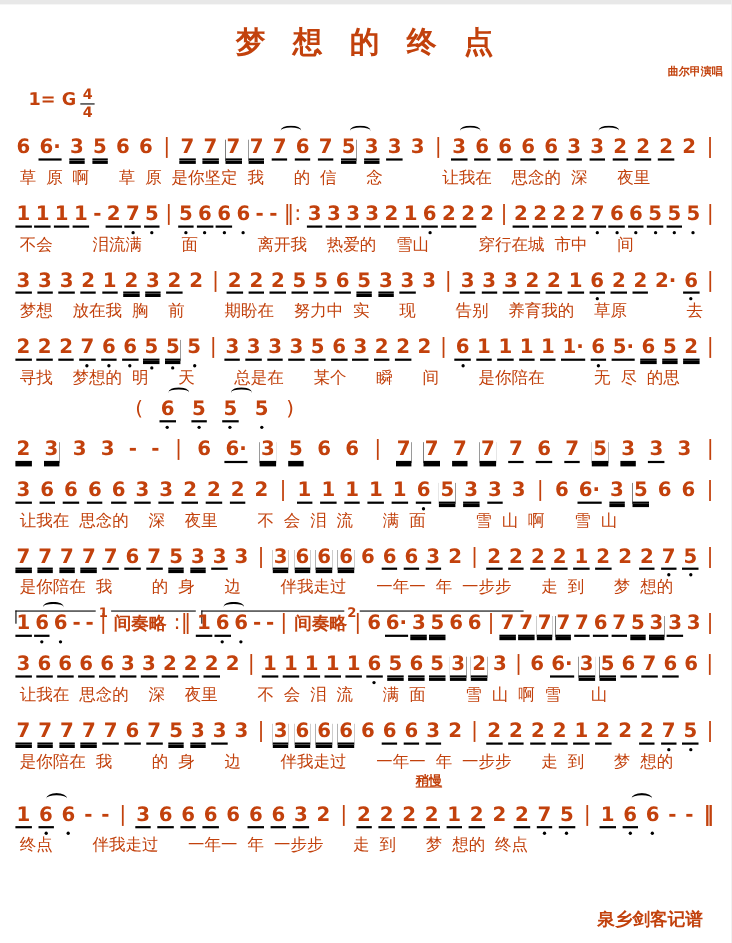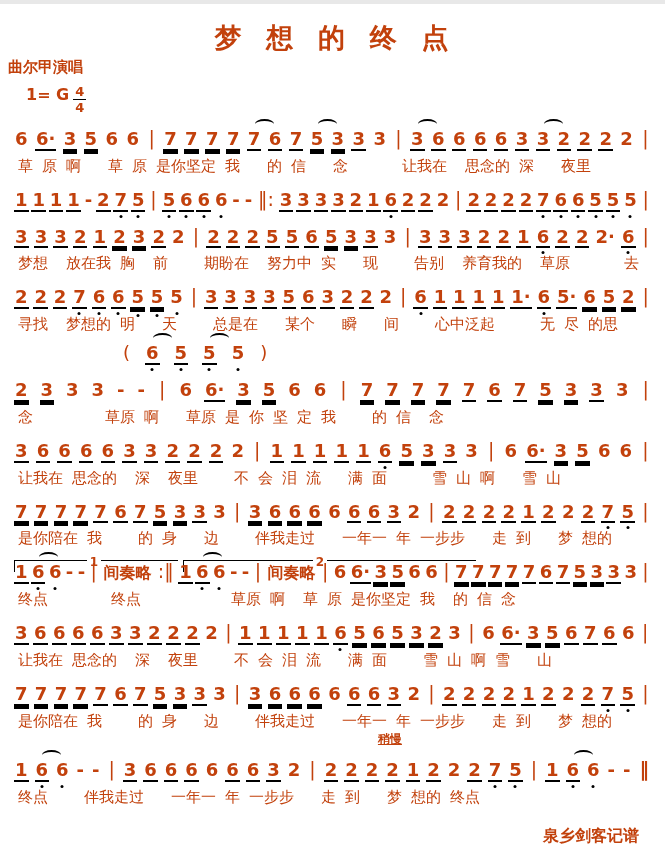--- a/index.html
+++ b/index.html
@@ -3,21 +3,21 @@
 <meta charset="utf-8">
 <style>
   html,body{margin:0;padding:0;background:#e8e8e8;}
   #sheet{
     width:665px;height:857px;margin:4px auto;background:#fff;color:#c2410c;
     font-family:"DejaVu Sans","Liberation Sans",sans-serif;
     overflow:hidden;position:relative;box-sizing:border-box;padding:6px 8px 0 8px;
   }
   
   #song-title{text-align:center;font-size:27px;font-weight:bold;white-space:pre;margin-top:10px;letter-spacing:2px;}
-  #artist{text-align:left;font-size:15px;font-weight:bold;margin-top:2px;}
+  #artist{text-align:right;font-size:10px;font-weight:bold;margin-top:2px;}
   #keysig{font-size:16px;font-weight:bold;margin:8px 0 0 18px;display:flex;align-items:flex-start;gap:4px;}
   .frac{display:inline-flex;flex-direction:column;align-items:center;font-size:13px;line-height:1;}
   .frac .num{border-bottom:1.5px solid #000;padding:0 2px 1px 2px;}
   .frac .den{padding-top:1px;}
   
   .music-line{position:relative;margin-top:2px;}
   .notes-row{
     display:flex;justify-content:space-between;align-items:baseline;
     padding:0 6px;margin-top:14px;
   }
@@ -136,20 +136,21 @@
           <span class="token u1">2</span>
           <span class="token u1">2</span>
           <span class="token u1 ldot">7</span>
           <span class="token u1 ldot">6</span>
           <span class="token u1 ldot">6</span>
           <span class="token u1 ldot">5</span>
           <span class="token u1 ldot">5</span>
           <span class="token ldot">5</span>
           <span class="token bar">|</span>
         </div>
+        <div class="lyrics-row">不会    泪流满    面      离开我  热爱的  雪山     穿行在城 市中   间</div>
       </div>
       <div class="music-line">
         <div class="notes-row">
           <span class="token u1">3</span>
           <span class="token u1">3</span>
           <span class="token u1">3</span>
           <span class="token u1">2</span>
           <span class="token u1">1</span>
           <span class="token u2">2</span>
           <span class="token u2">3</span>
@@ -211,21 +212,21 @@
           <span class="token u1">1</span>
           <span class="token u1">1</span>
           <span class="token u1">1·</span>
           <span class="token u1 ldot">6</span>
           <span class="token u1">5·</span>
           <span class="token u2">6</span>
           <span class="token u2">5</span>
           <span class="token u2">2</span>
           <span class="token bar">|</span>
         </div>
-        <div class="lyrics-row">寻找  梦想的 明   天    总是在   某个   瞬   间    心中泛起     无 尽 的思</div>
+        <div class="lyrics-row">寻找  梦想的 明   天    总是在   某个   瞬   间    是你陪在     无 尽 的思</div>
       </div>
       <div class="music-line interlude">
         <div class="notes-row">
           <span class="token paren">(</span>
           <span class="token u1 ldot arc">6</span>
           <span class="token u1 ldot">5</span>
           <span class="token u1 ldot arc">5</span>
           <span class="token ldot">5</span>
           <span class="token paren">)</span>
         </div>
@@ -252,21 +253,20 @@
           <span class="token u2">7</span>
           <span class="token u1">7</span>
           <span class="token u1">6</span>
           <span class="token u1">7</span>
           <span class="token u2">5</span>
           <span class="token u2">3</span>
           <span class="token u1">3</span>
           <span class="token">3</span>
           <span class="token bar">|</span>
         </div>
-        <div class="lyrics-row">念        草原 啊   草原 是 你 坚 定 我    的 信  念</div>
       </div>
       <div class="music-line">
         <div class="notes-row">
           <span class="token u1">3</span>
           <span class="token u1">6</span>
           <span class="token u1">6</span>
           <span class="token u1">6</span>
           <span class="token u1">6</span>
           <span class="token u1">3</span>
           <span class="token u1">3</span>
@@ -371,21 +371,20 @@
           <span class="token u2">7</span>
           <span class="token u1">7</span>
           <span class="token u1">6</span>
           <span class="token u1">7</span>
           <span class="token u2">5</span>
           <span class="token u2">3</span>
           <span class="token u1">3</span>
           <span class="token">3</span>
           <span class="token bar">|</span>
         </div>
-        <div class="lyrics-row">终点       终点          草原 啊  草 原 是你坚定 我  的 信 念</div>
       </div>
       <div class="music-line">
         <div class="notes-row">
           <span class="token u1">3</span>
           <span class="token u1">6</span>
           <span class="token u1">6</span>
           <span class="token u1">6</span>
           <span class="token u1">6</span>
           <span class="token u1">3</span>
           <span class="token u1">3</span>

